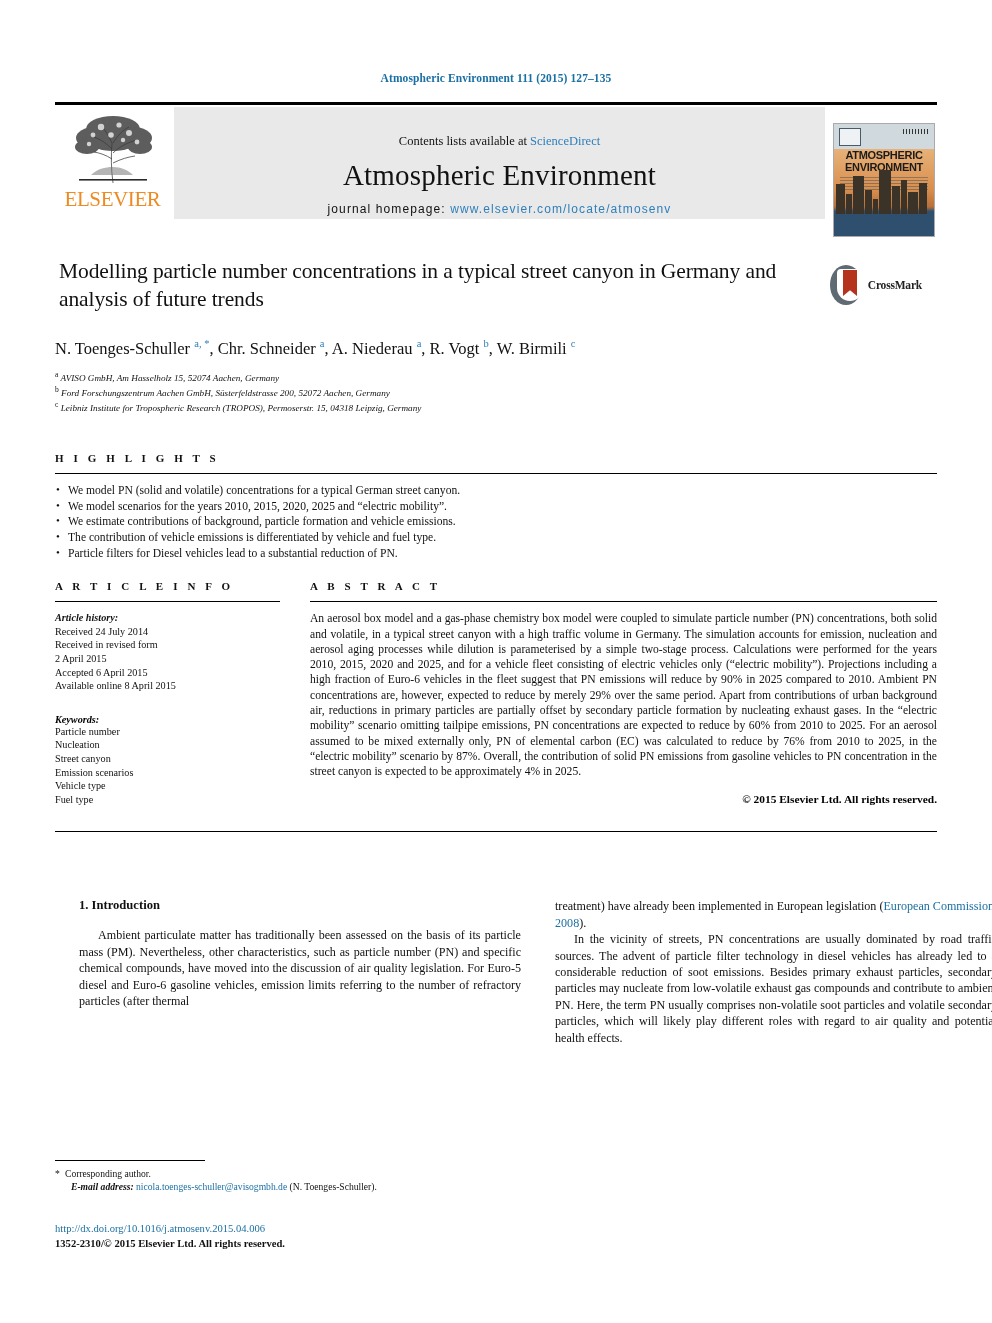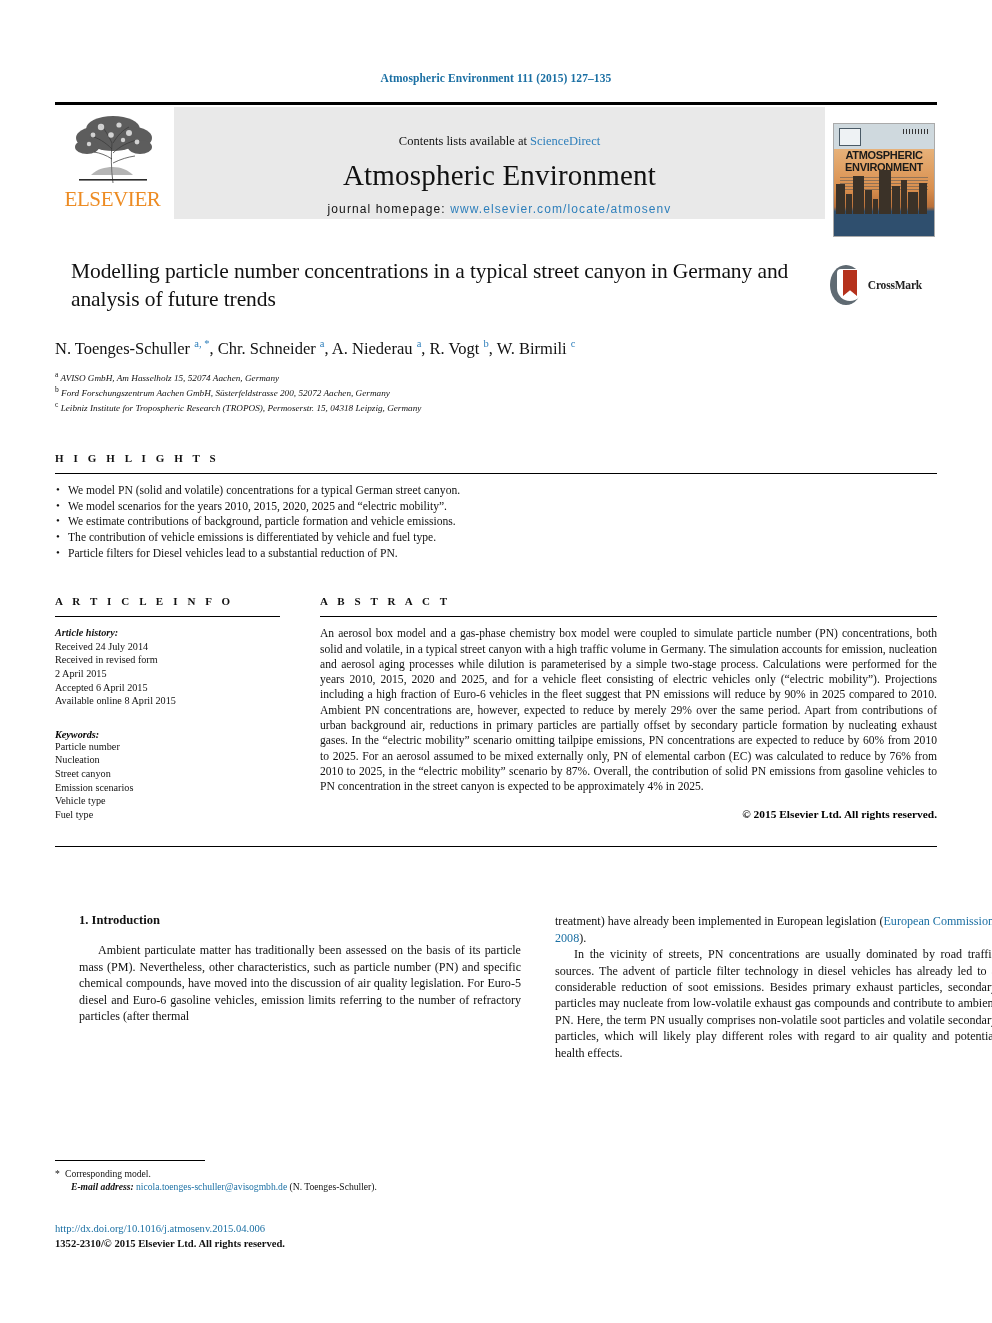--- a/index.html
+++ b/index.html
@@ -139,21 +139,21 @@
   .skyline { position: absolute; bottom: 22px; left: 0; right: 0; height: 46px; }
   .bldg { position: absolute; bottom: 0; background: #3b3228; }
 
   
   .title-block { margin-top: 34px; position: relative; }
   .art-title {
     font-size: 21.5px;
     line-height: 28px;
     font-weight: normal;
     color: #111;
-    margin: 16px;
+    margin: 4px;
     width: 760px;
     letter-spacing: -.1px;
   }
   .crossmark {
     position: absolute;
     right: 15px; top: 4px;
     width: 92px; height: 48px;
     display: flex; align-items: center;
   }
   .cm-badge {
@@ -216,23 +216,23 @@
     color: #111;
   }
   .hl-list li::before {
     content: "\2022";
     position: absolute; left: 1px; top: -1px;
     font-size: 11px; color: #111;
   }
 
   
   .info-abstract {
-    margin-top: 34px;
+    margin-top: 19px;
     display: flex;
-    gap: 40px;
+    gap: 30px;
   }
   .col-info { width: 225px; flex: 0 0 225px; }
   .col-abs  { flex: 1 1 auto; }
 
   .hist { font-size: 10.2px; line-height: 13.6px; padding-top: 9px; color:#111; }
   .hist .it { font-style: italic; font-weight: bold; }
   .kw-block { margin-top: 19px; padding-top: 2px; }
   .kw-block .kw-title { font-style: italic; font-weight: bold; font-size: 10.2px; }
   .kw-list { font-size: 10.2px; line-height: 13.6px; color:#111; }
 
@@ -456,21 +456,21 @@
     <div class="bcol">
       <p class="noindent"><span>treatment) have already been implemented in European legislation (</span><span class="reflink">European Commission, 2008</span><span>).</span></p>
       <p>In the vicinity of streets, PN concentrations are usually dominated by road traffic sources. The advent of particle filter technology in diesel vehicles has already led to a considerable reduction of soot emissions. Besides primary exhaust particles, secondary particles may nucleate from low-volatile exhaust gas compounds and contribute to ambient PN. Here, the term PN usually comprises non-volatile soot particles and volatile secondary particles, which will likely play different roles with regard to air quality and potential health effects.</p>
     </div>
   </div>
 
   <div class="footnote-wrap">
     <div class="fn-rule"></div>
     <div class="footnote">
       <span class="star">*</span>
-      <span>Corresponding model.</span><br>
+      <span>Corresponding author.</span><br>
       <span style="padding-left:6px"><span class="em">E-mail address:</span>
       <span class="reflink">nicola.toenges-schuller@avisogmbh.de</span>
       <span>(N. Toenges-Schuller).</span></span>
     </div>
   </div>
 
   <div class="docfooter">
     <div class="doi">http://dx.doi.org/10.1016/j.atmosenv.2015.04.006</div>
     <div class="issn">1352-2310/© 2015 Elsevier Ltd. All rights reserved.</div>
   </div>

